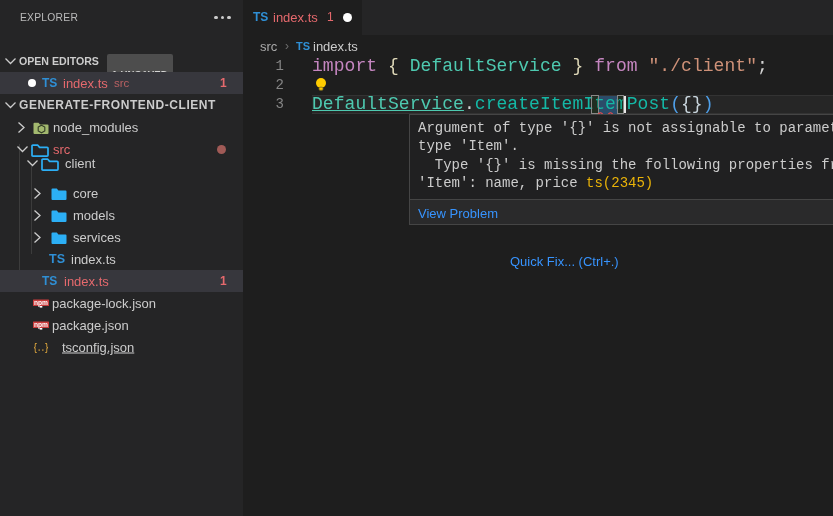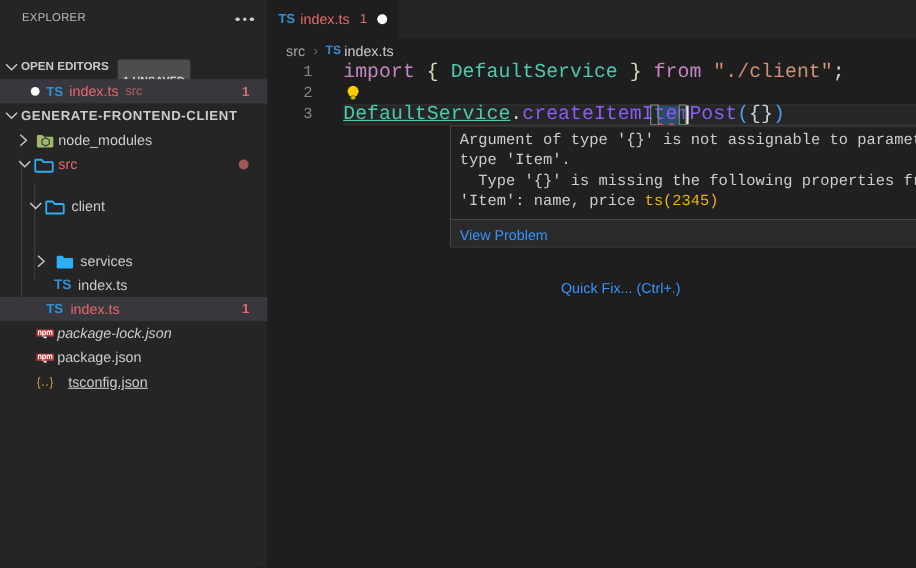--- a/index.html
+++ b/index.html
@@ -81,31 +81,49 @@
       <svg class="chev" style="left:14px; top:2.5px;" viewBox="0 0 16 16">
           <path d="M3.5 5.5 L8.5 10.5 L13.5 5.5" stroke="#cccccc" stroke-width="1.3" fill="none"></path>
         </svg>
       <svg class="abs" style="left:30.5px; top:5px;" width="18" height="15" viewBox="0 0 18 15">
         <path fill="none" stroke="#2caff5" stroke-width="1.7" stroke-linejoin="round" d="M1 12.2 V3.1 q0-0.9 0.9-0.9 h4.9 l1.8 2.2 h7.5 q0.9 0 0.9 0.9 v6.9 q0 0.9-0.9 0.9 H1.9 q-0.9 0-0.9-0.9 z"></path>
       </svg>
       <div class="lbl err" style="left:53px;">src</div>
       <div class="abs" style="left:217px; top:7px; width:9px; height:9px; border-radius:50%; background:#a05a56;"></div>
     </div>
 
-    <div class="row" style="top:160px;padding-left:33px;">
+    <div class="row" style="top:136px;padding-left:33px;">
       <svg class="chev" style="left:24px; top:2.5px;" viewBox="0 0 16 16">
           <path d="M3.5 5.5 L8.5 10.5 L13.5 5.5" stroke="#cccccc" stroke-width="1.3" fill="none"></path>
         </svg>
       <svg class="abs" style="left:40.5px; top:5px;" width="18" height="15" viewBox="0 0 18 15">
         <path fill="none" stroke="#2caff5" stroke-width="1.7" stroke-linejoin="round" d="M1 12.2 V3.1 q0-0.9 0.9-0.9 h4.9 l1.8 2.2 h7.5 q0.9 0 0.9 0.9 v6.9 q0 0.9-0.9 0.9 H1.9 q-0.9 0-0.9-0.9 z"></path>
       </svg>
       <div class="lbl" style="left:65px;">client</div>
     </div>
 
-
+    <div class="row" style="top:166px;">
+      <svg class="chev" style="left:28.5px; top:2.5px;" viewBox="0 0 16 16">
+          <path d="M5.5 3.5 L11 8.5 L5.5 13.5" stroke="#cccccc" stroke-width="1.3" fill="none"></path>
+        </svg>
+      <svg class="abs" style="left:50.5px; top:5.5px;" width="16" height="14" viewBox="0 0 16 14">
+        <path fill="#2caff5" d="M0.5 1.6 q0-1 1-1 h4.3 l1.6 1.9 h7.1 q1 0 1 1 v7.5 q0 1 -1 1 h-13 q-1 0-1-1 z"></path>
+      </svg>
+      <div class="lbl" style="left:73px;">core</div>
+    </div>
+
+    <div class="row" style="top:188px;">
+      <svg class="chev" style="left:28.5px; top:2.5px;" viewBox="0 0 16 16">
+          <path d="M5.5 3.5 L11 8.5 L5.5 13.5" stroke="#cccccc" stroke-width="1.3" fill="none"></path>
+        </svg>
+      <svg class="abs" style="left:50.5px; top:5.5px;" width="16" height="14" viewBox="0 0 16 14">
+        <path fill="#2caff5" d="M0.5 1.6 q0-1 1-1 h4.3 l1.6 1.9 h7.1 q1 0 1 1 v7.5 q0 1 -1 1 h-13 q-1 0-1-1 z"></path>
+      </svg>
+      <div class="lbl" style="left:73px;">models</div>
+    </div>
 
     <div class="row" style="top:210px;text-decoration:underline;">
       <svg class="chev" style="left:28.5px; top:2.5px;" viewBox="0 0 16 16">
           <path d="M5.5 3.5 L11 8.5 L5.5 13.5" stroke="#cccccc" stroke-width="1.3" fill="none"></path>
         </svg>
       <svg class="abs" style="left:50.5px; top:5.5px;" width="16" height="14" viewBox="0 0 16 14">
         <path fill="#2caff5" d="M0.5 1.6 q0-1 1-1 h4.3 l1.6 1.9 h7.1 q1 0 1 1 v7.5 q0 1 -1 1 h-13 q-1 0-1-1 z"></path>
       </svg>
       <div class="lbl" style="left:73px;">services</div>
     </div>
@@ -120,21 +138,21 @@
       <div class="lbl err" style="left:64px;">index.ts</div>
       <div class="lbl err" style="left:220px; font-size:12px; font-weight:bold;">1</div>
     </div>
 
     <div class="row" style="top:276px;">
       <svg class="abs" style="left:33px; top:6.5px;" width="16" height="9" viewBox="0 0 16 9">
           <rect x="0" y="0.5" width="16" height="6.5" rx="0.5" fill="#ca3c3c"></rect>
           <rect x="6.7" y="7" width="2.6" height="1.6" fill="#ffffff"></rect>
           <text x="8" y="5.8" text-anchor="middle" textLength="14" lengthAdjust="spacingAndGlyphs" font-family="Liberation Sans, sans-serif" font-size="7.5" font-weight="bold" fill="#ffffff">npm</text>
         </svg>
-      <div class="lbl" style="left:52px;font-style:italic;">package-lock.json</div>
+      <div class="lbl" style="left:52px;">package-lock.json</div>
     </div>
 
     <div class="row" style="top:298px;">
       <svg class="abs" style="left:33px; top:6.5px;" width="16" height="9" viewBox="0 0 16 9">
           <rect x="0" y="0.5" width="16" height="6.5" rx="0.5" fill="#ca3c3c"></rect>
           <rect x="6.7" y="7" width="2.6" height="1.6" fill="#ffffff"></rect>
           <text x="8" y="5.8" text-anchor="middle" textLength="14" lengthAdjust="spacingAndGlyphs" font-family="Liberation Sans, sans-serif" font-size="7.5" font-weight="bold" fill="#ffffff">npm</text>
         </svg>
       <div class="lbl" style="left:52px;">package.json</div>
     </div>
@@ -169,21 +187,21 @@
 
   <div class="codeline" style="top:57px;"><span style="color:#c586c0">import</span> <span style="color:#ded8b8">{</span> <span style="color:#4ec9b0">DefaultService</span> <span style="color:#ded8b8">}</span> <span style="color:#c586c0">from</span> <span style="color:#ce9178">"./client"</span>;</div>
 
   <svg class="abs" style="left:314px; top:76px;" width="14" height="16" viewBox="0 0 14 16">
     <circle cx="7" cy="7" r="5" fill="#ffcc00"></circle>
     <rect x="5" y="11.2" width="4" height="3" rx="1" fill="#ffcc00" stroke="#7a6a20" stroke-width="0.8"></rect>
   </svg>
 
   <div class="abs" style="left:599px; top:96px; width:18px; height:18px; background:#2b4c69;"></div>
 
-  <div class="codeline" style="top:95px;"><span style="color:#4ec9b0; text-decoration:underline;">DefaultService</span>.<span style="color:#8b5cf6">createItemItemPost</span><span style="color:#4f9fe8">(</span><span style="color:#c8d4dc">{}</span><span style="color:#4f9fe8">)</span></div>
+  <div class="codeline" style="top:95px;"><span style="color:#4ec9b0; text-decoration:underline;">DefaultService</span>.<span style="color:#14b8a6">createItemItemPost</span><span style="color:#4f9fe8">(</span><span style="color:#c8d4dc">{}</span><span style="color:#4f9fe8">)</span></div>
 
   <div class="abs" style="left:591px; top:95px; width:7.5px; height:19px; border:1px solid #888888; background:rgba(0,100,0,0.12);"></div>
   <div class="abs" style="left:617px; top:95px; width:7px; height:19px; border:1px solid #888888; background:rgba(0,100,0,0.12);"></div>
 
   <svg class="abs" style="left:598px; top:110px;" width="20" height="6" viewBox="0 0 20 6">
     <path d="M0 4.5 Q2.5 1 5 4.5 T10 4.5 T15 4.5 T20 4.5" stroke="#f14c4c" stroke-width="1.2" fill="none"></path>
   </svg>
 
   <div class="abs" style="left:623.8px; top:96px; width:2px; height:17px; background:#e8e8e8;"></div>
 

